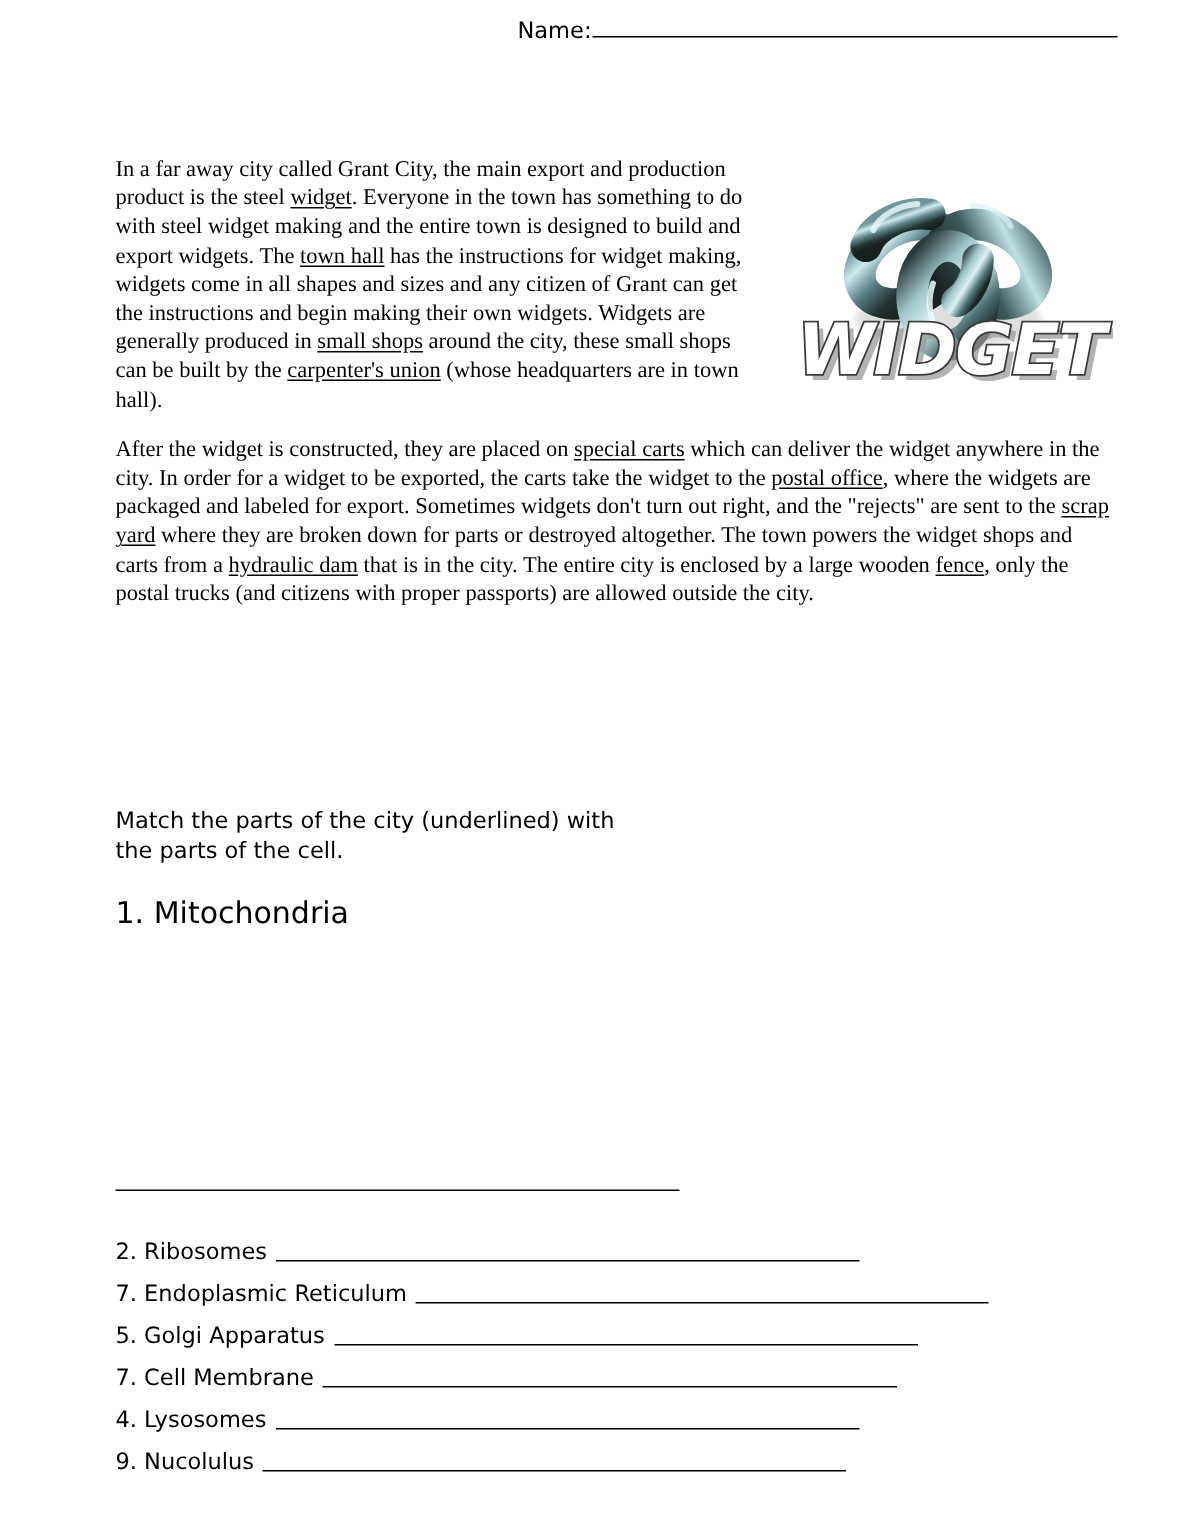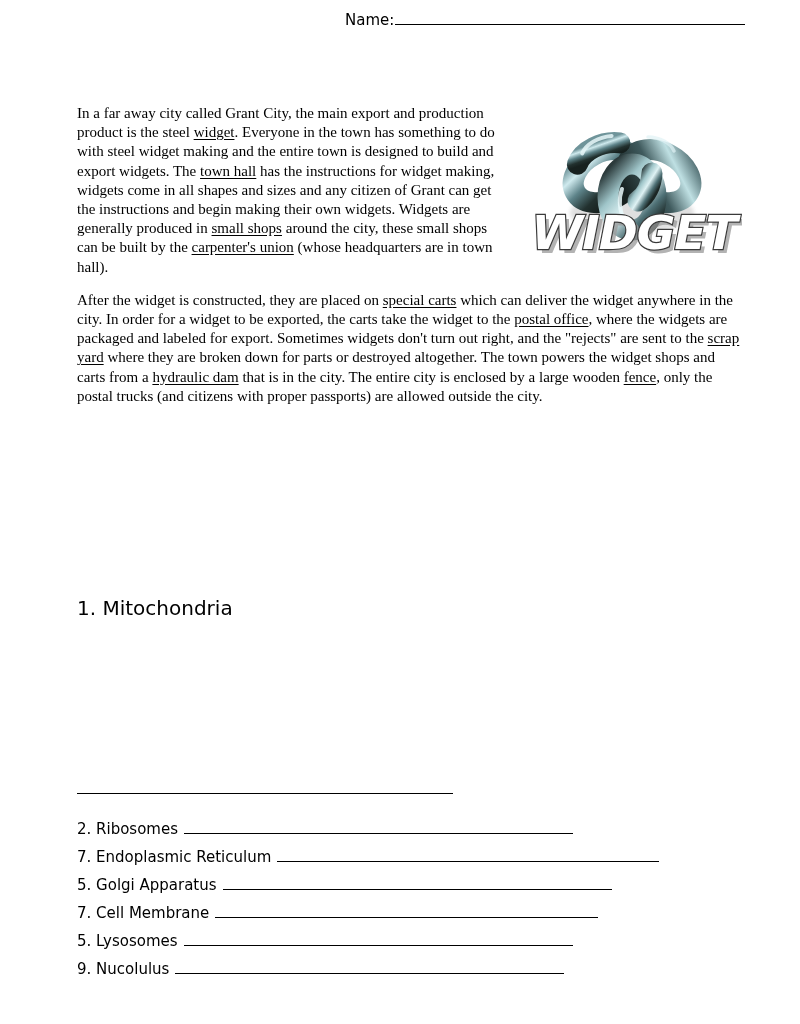--- a/index.html
+++ b/index.html
@@ -113,21 +113,21 @@
 
   
   .answers {
     position: absolute;
     left: 77px;
     top: 820px;
     width: 700px;
   }
   .answer-row {
     display: flex;
-    align-items: flex-start;
+    align-items: center;
     height: 28px;
     font-size: 15px;
     white-space: nowrap;
   }
   .answer-label {
     white-space: nowrap;
   }
   .answer-blank {
     border-bottom: 1.6px solid #000;
     height: 13px;
@@ -194,20 +194,24 @@
           <text x="110" y="140" text-anchor="middle" font-family="&quot;DejaVu Sans&quot;, sans-serif" font-size="47" font-weight="bold" font-style="italic" fill="#9a9a9a" opacity="0.75" transform="translate(4,4)" letter-spacing="-1">WIDGET</text>
           <text x="110" y="140" text-anchor="middle" font-family="&quot;DejaVu Sans&quot;, sans-serif" font-size="47" font-weight="bold" font-style="italic" fill="#ffffff" stroke="#3a3a3a" stroke-width="2.4" paint-order="stroke" letter-spacing="-1">WIDGET</text>
         </g>
       </svg>
     </div>
 
     <p class="para"><span>In a far away city called Grant City, the main export and production product is the steel </span><span class="u">widget</span><span>. Everyone in the town has something to do with steel widget making and the entire town is designed to build and export widgets. The </span><span class="u">town hall</span><span> has the instructions for widget making, widgets come in all shapes and sizes and any citizen of Grant can get the instructions and begin making their own widgets. Widgets are generally produced in </span><span class="u">small shops</span><span> around the city, these small shops can be built by the </span><span class="u">carpenter's union</span><span> (whose headquarters are in town hall).</span></p>
     <p class="para"><span>After the widget is constructed, they are placed on </span><span class="u">special carts</span><span> which can deliver the widget anywhere in the city. In order for a widget to be exported, the carts take the widget to the </span><span class="u">postal office</span><span>, where the widgets are packaged and labeled for export. Sometimes widgets don't turn out right, and the "rejects" are sent to the </span><span class="u">scrap yard</span><span> where they are broken down for parts or destroyed altogether. The town powers the widget shops and carts from a </span><span class="u">hydraulic dam</span><span> that is in the city. The entire city is enclosed by a large wooden </span><span class="u">fence</span><span>, only the postal trucks (and citizens with proper passports) are allowed outside the city.</span></p>
   </div>
 
+  <div class="match-block">
+    <div>Match the parts of the city (underlined) with</div>
+    <div>the parts of the cell.</div>
+  </div>
 
   <div class="item-one">1. Mitochondria</div>
   <div class="item-one-blank"></div>
 
   <div class="answers">
       <div class="answer-row">
         <span class="answer-label">2. Ribosomes</span>
         <span class="answer-blank" style="width: 389px;"></span>
       </div>
       <div class="answer-row">
@@ -216,21 +220,21 @@
       </div>
       <div class="answer-row">
         <span class="answer-label">5. Golgi Apparatus</span>
         <span class="answer-blank" style="width: 389px;"></span>
       </div>
       <div class="answer-row">
         <span class="answer-label">7. Cell Membrane</span>
         <span class="answer-blank" style="width: 383px;"></span>
       </div>
       <div class="answer-row">
-        <span class="answer-label">5. Lysosomes</span>
+        <span class="answer-label">4. Lysosomes</span>
         <span class="answer-blank" style="width: 389px;"></span>
       </div>
       <div class="answer-row">
         <span class="answer-label">9. Nucolulus</span>
         <span class="answer-blank" style="width: 389px;"></span>
       </div>
     </div>
 
 </div>
 

